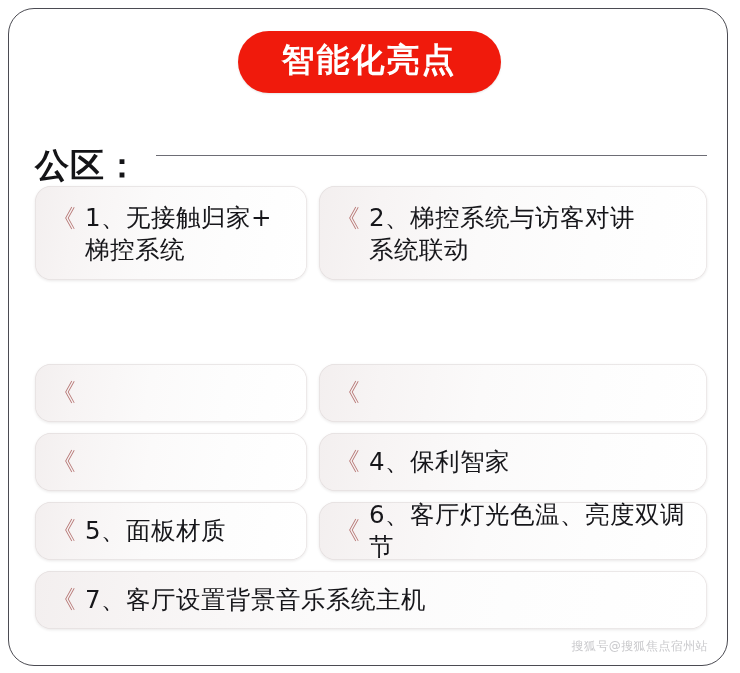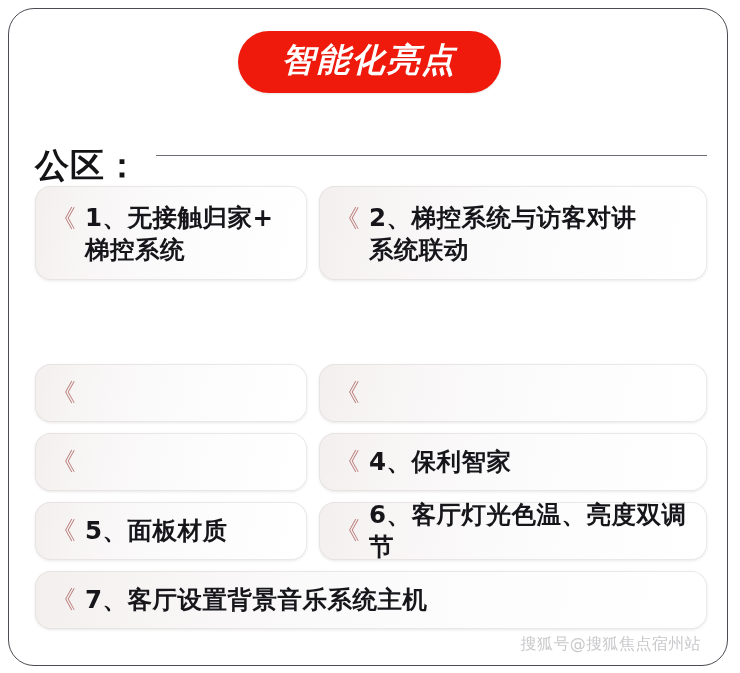--- a/index.html
+++ b/index.html
@@ -48,21 +48,20 @@
     box-shadow: 0 1px 2px rgba(0,0,0,0.10);
   }
   .title-badge-text {
     color: #ffffff;
     font-size: 33px;
     font-weight: bold;
     letter-spacing: 2px;
     line-height: 40px;
     white-space: nowrap;
     text-shadow: 0 1px 0 rgba(0,0,0,0.06);
-    font-style: italic;
   }
 
   
   .section-head {
     position: absolute;
     display: flex;
     align-items: center;
     left: 26px;
     width: 672px;
   }
@@ -102,35 +101,35 @@
     font-size: 25px;
     line-height: 25px;
     font-weight: normal;
     margin-right: 9px;
     margin-top: -2px;
     opacity: 0.92;
   }
   .card-label {
     flex: 1 1 auto;
     font-size: 24.5px;
-    font-weight: bold;
+    font-weight: normal;
     color: #16161a;
     line-height: 32px;
     letter-spacing: 0.5px;
     white-space: pre-line;
   }
   .card.tall .card-chev { align-self: flex-start; margin-top: 20px; }
   .card.tall .card-label { padding-top: 2px; }
 
   
   .watermark {
     position: absolute;
-    right: 26px;
+    right: 19px;
     bottom: 10px;
-    font-size: 16px;
+    font-size: 12px;
     color: #c9c9cc;
     letter-spacing: 0.4px;
     white-space: nowrap;
   }
 </style>
 </head>
 <body>
 
 <div id="page">
   <div class="frame">

